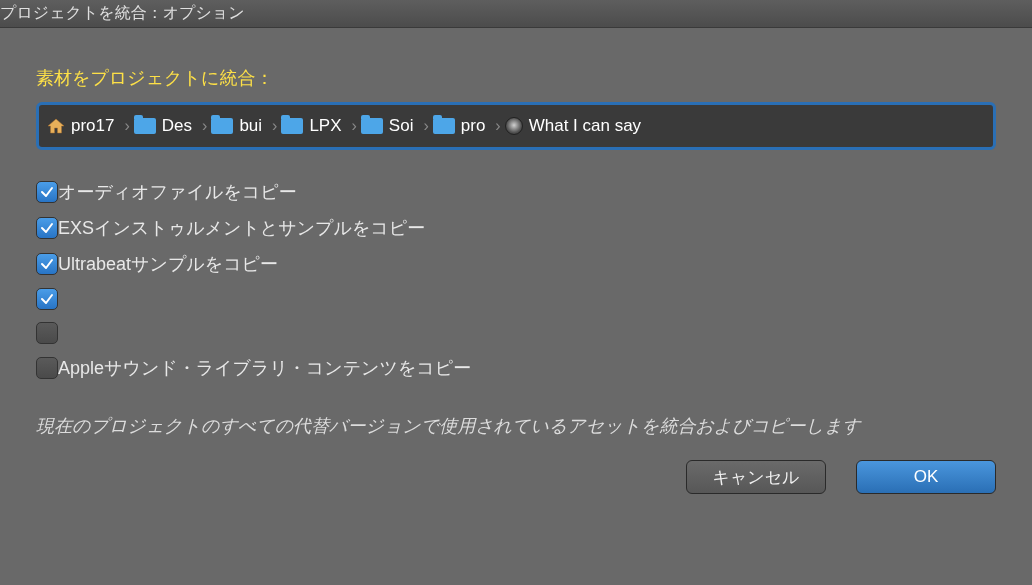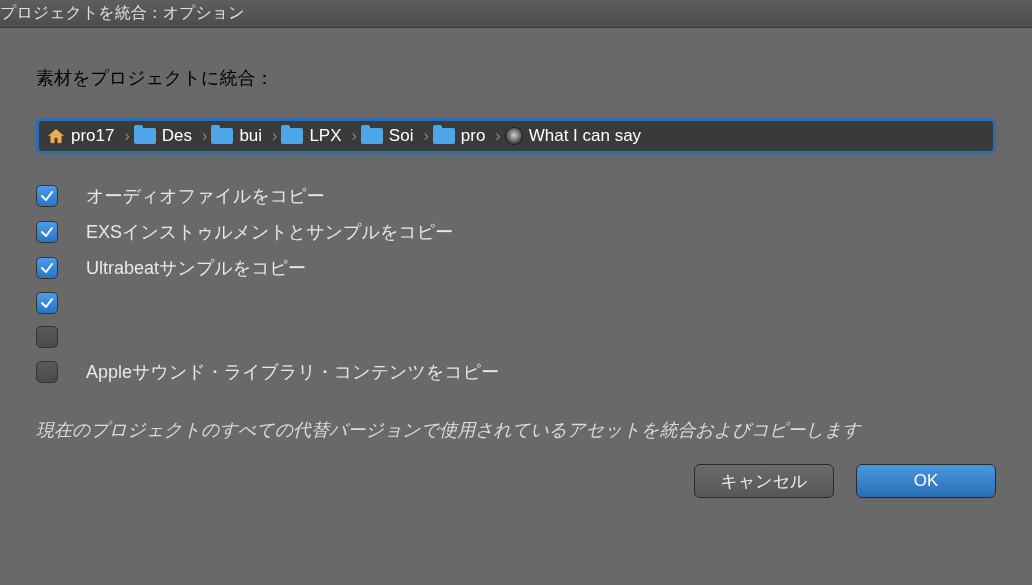--- a/index.html
+++ b/index.html
@@ -23,28 +23,28 @@
       align-items: center;
       justify-content: flex-start;
       font-size: 16px;
       color: #e0e0e0;
     }
     .content {
       padding: 38px 36px 0 36px;
     }
     .section-label {
       font-size: 18px;
-      color: #000000;
-      margin-bottom: 28px;
+      color: #fde047;
+      margin-bottom: 12px;
     }
     .breadcrumb {
       background: #3a3a3a;
       border: 3px solid #2a6fb5;
       border-radius: 6px;
-      height: 36px;
+      height: 48px;
       display: flex;
       align-items: center;
       padding: 0 4px;
       overflow: hidden;
       white-space: nowrap;
     }
     .crumb {
       display: flex;
       align-items: center;
       gap: 6px;
@@ -88,21 +88,21 @@
       border-radius: 50%;
       display: inline-block;
       border: 1px solid #222;
     }
     .checklist {
       margin-top: 24px;
     }
     .check-row {
       display: flex;
       align-items: center;
-      gap: 28px;
+      gap: 0;
       padding: 6px 0;
     }
     .checkbox {
       width: 22px;
       height: 22px;
       border-radius: 5px;
       border: 1px solid #333;
       display: flex;
       align-items: center;
       justify-content: center;
@@ -130,21 +130,21 @@
     .description {
       margin-top: 28px;
       font-size: 18px;
       color: #dcdcdc;
       font-style: italic;
     }
     .button-row {
       margin-top: 22px;
       display: flex;
       justify-content: flex-end;
-      gap: 22px;
+      gap: 30px;
       padding-right: 0;
     }
     .btn {
       height: 34px;
       border-radius: 6px;
       font-size: 17px;
       border: 1px solid #2a2a2a;
       cursor: pointer;
       display: flex;
       align-items: center;

